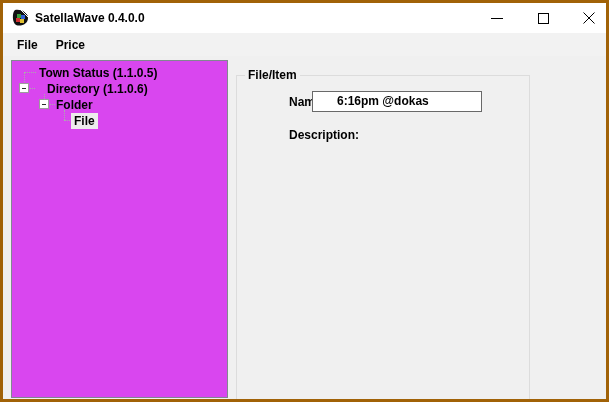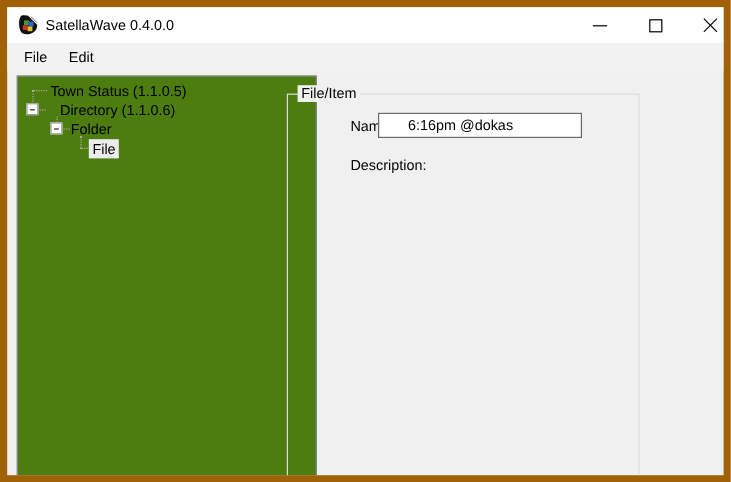--- a/index.html
+++ b/index.html
@@ -1,37 +1,37 @@
 <!DOCTYPE html>
 <html><head>
 <meta charset="utf-8">
 <style>
   html,body { margin:0; padding:0; background:#cfcfcf; }
   * { box-sizing:border-box; font-family:"Liberation Sans", sans-serif; }
 
   .window {
     position:relative; width:609px; height:402px; background:#f0f0f0;
-    border:6px solid #a16207; overflow:hidden; font-size:12px; color:#000;
+    border:3px solid #a16207; overflow:hidden; font-size:12px; color:#000;font-weight:bold;
   }
 
   
   .titlebar { position:absolute; left:0; top:0; width:100%; height:30px; background:#ffffff; }
   .app-icon { position:absolute; left:9px; top:6px; width:18px; height:18px; }
   .title-text { position:absolute; left:32px; top:8px; font-size:12px; white-space:nowrap; }
   .win-btn { position:absolute; top:0; width:46px; height:30px; display:flex; align-items:center; justify-content:center; }
   .btn-min { left:471px; } .btn-max { left:517px; } .btn-close { left:563px; }
   .glyph-min { width:12px; height:1px; background:#000; }
   .glyph-max { width:11px; height:11px; border:1px solid #000; background:transparent; }
 
   
   .menubar { position:absolute; left:0; top:30px; width:100%; height:23px; background:#f2f2f2; display:flex; align-items:stretch; padding-left:5px; }
   .menu-item { padding:5px 9px 0 9px; font-size:12px; height:100%; }
 
   
-  .tree { position:absolute; left:8px; top:57px; width:250px; height:338px; background:#4d7c0f; border:1px solid #828790; }
+  .tree { position:absolute; left:8px; top:57px; width:217px; height:338px; background:#d946ef; border:1px solid #828790; }
   .tree-label { position:absolute; white-space:nowrap; font-size:12px; padding:1px 3px; }
   .tree-label.selected { background:#ececec; }
   .expander { position:absolute; width:10px; height:10px; border:1px solid #9c9c9c; background:#fff; }
   .expander::after { content:''; position:absolute; left:2px; top:4px; width:4px; height:1px; background:#2b2b2b; }
   .dot-h { position:absolute; height:1px; border-top:1px dotted #ababab; }
   .dot-v { position:absolute; width:1px; border-left:1px dotted #ababab; }
 
   
   .groupbox { position:absolute; border:1px solid #dcdcdc; }
   .group-title { position:absolute; top:-8px; left:8px; background:#f0f0f0; padding:0 3px; font-size:12px; white-space:nowrap; }
@@ -93,21 +93,21 @@
     <div class="win-btn btn-close">
       <svg width="12" height="12" viewBox="0 0 12 12">
         <line x1="0.5" y1="0.5" x2="11.5" y2="11.5" stroke="#000" stroke-width="1"></line>
         <line x1="11.5" y1="0.5" x2="0.5" y2="11.5" stroke="#000" stroke-width="1"></line>
       </svg>
     </div>
   </div>
 
   <div class="menubar">
     <div class="menu-item">File</div>
-    <div class="menu-item">Edit</div>
+    <div class="menu-item">Price</div>
   </div>
 
   <div class="tree">
 
     <span class="dot-v" style="left:12px; top:11px; height:12px;"></span>
     <span class="dot-h" style="left:12px; top:11px; width:12px;"></span>
     <span class="expander" style="left:7px; top:22px;"></span>
     <span class="dot-h" style="left:18px; top:27px; width:5px;"></span>
     <span class="dot-v" style="left:32px; top:33px; height:5px;"></span>
     <span class="expander" style="left:27px; top:38px;"></span>

